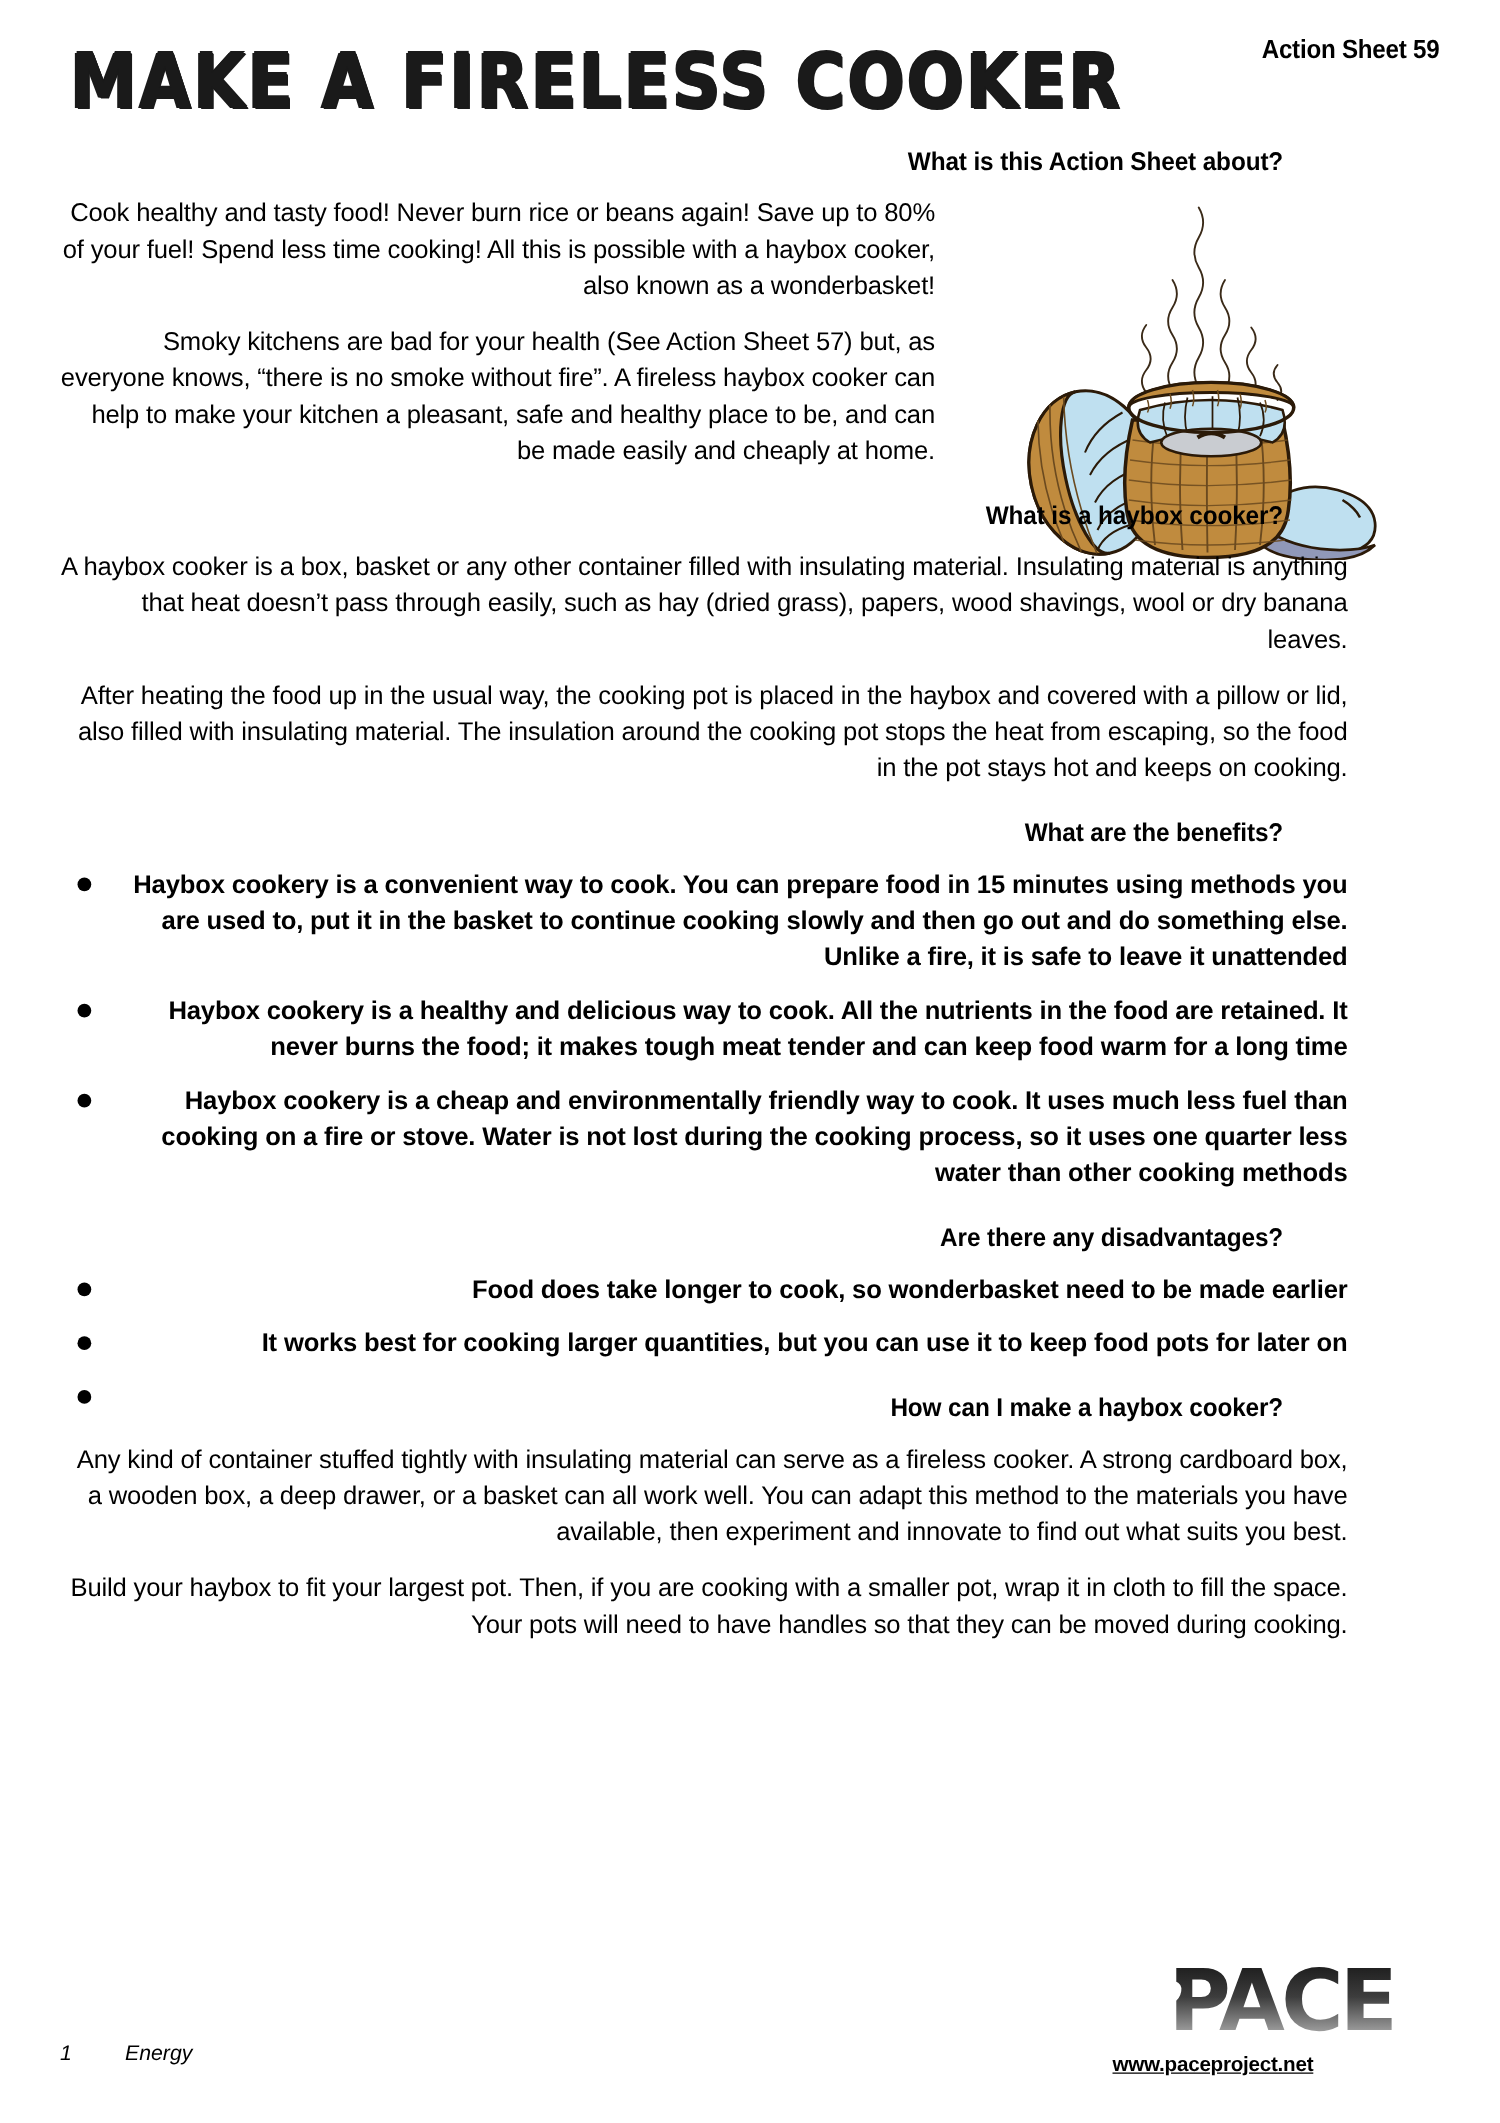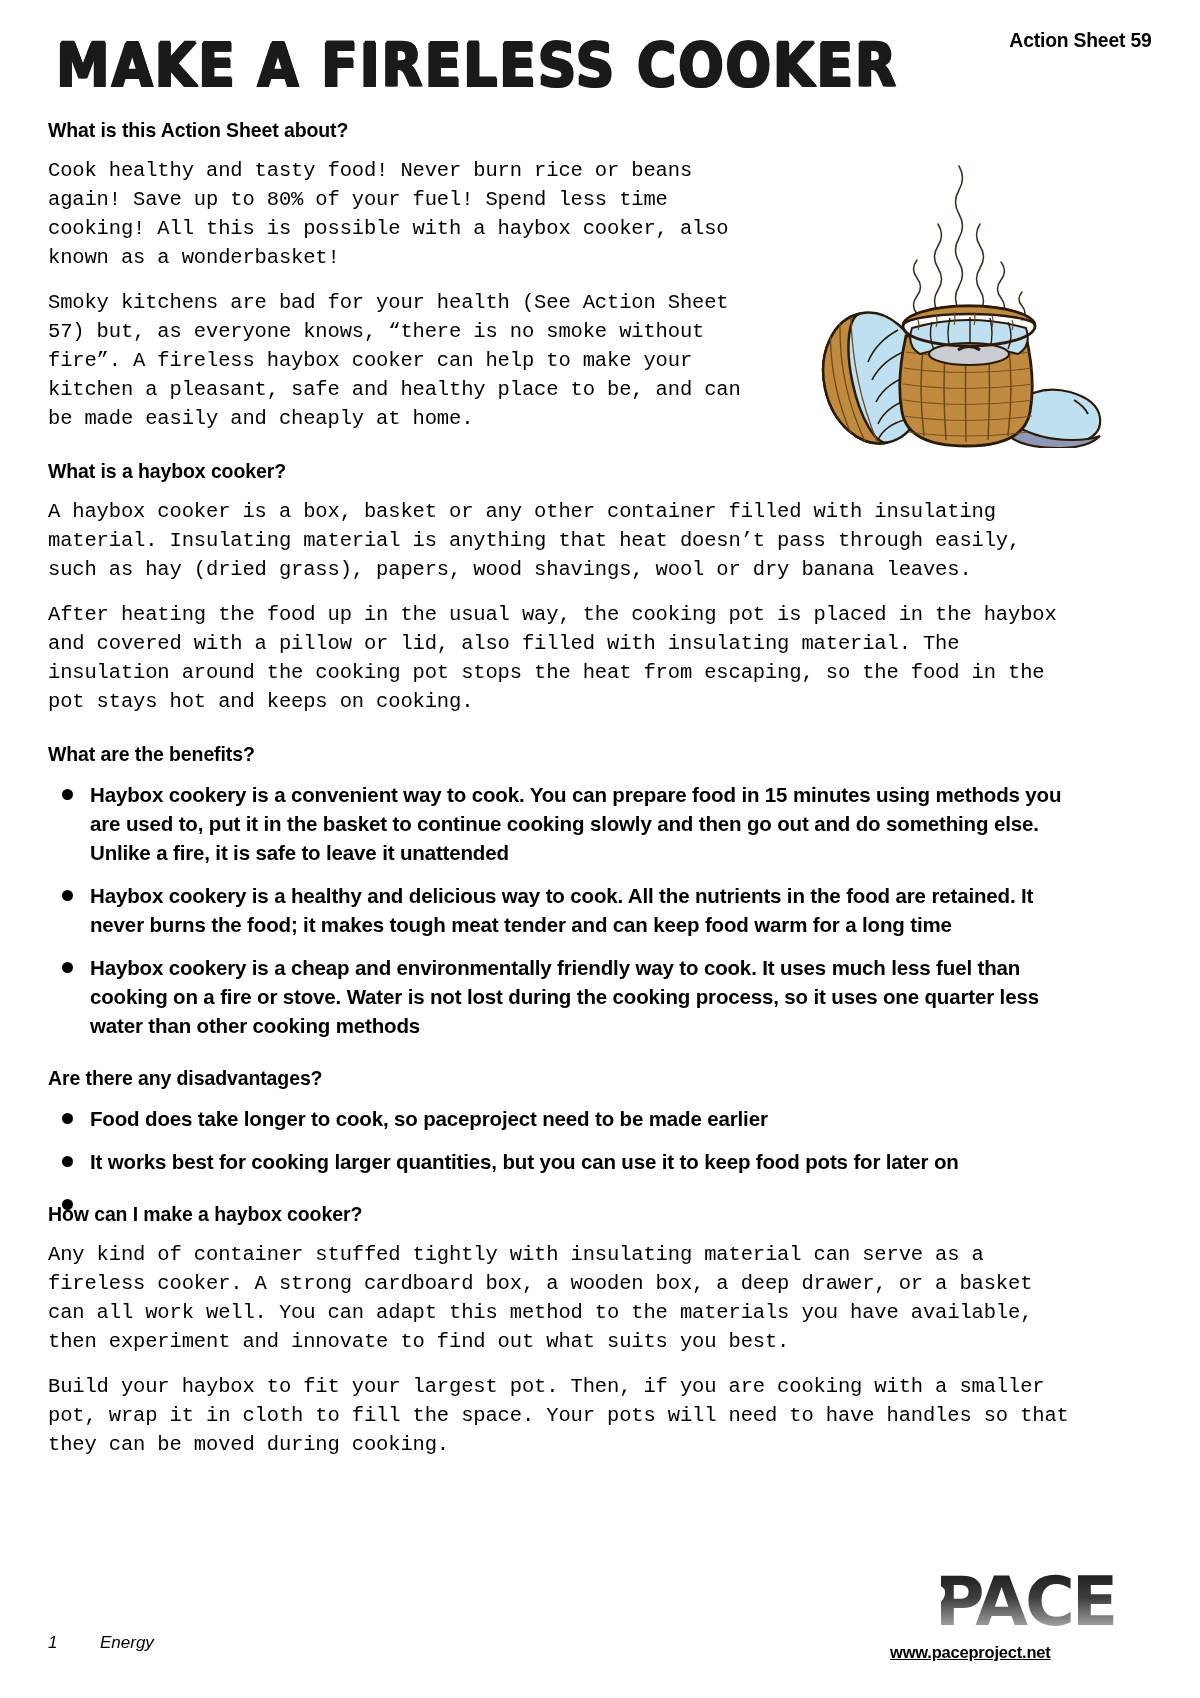--- a/index.html
+++ b/index.html
@@ -54,37 +54,37 @@
        0.5px -1px 0 #1a1a1a,
        1.5px 1px 0 #1a1a1a;
   }
 
   
   .content {
     position: absolute;
     left: 48px;
     top: 118px;
     width: 1030px;
+    text-align: right;
   }
   h2.section-head {
     font-size: 20.5px;
     font-weight: bold;
     margin: 0 0 14px 0;
     letter-spacing: -0.1px;
     transform: scaleX(0.95);
     transform-origin: left center;
   }
   .section + .section { margin-top: 26px; }
 
   p.para {
     font-size: 20.5px;
     line-height: 29px;
     margin: 0 0 16px 0;
     letter-spacing: -0.15px;
-    font-family: Liberation Mono, monospace;
   }
   p.para:last-child { margin-bottom: 0; }
 
   .narrow { width: 700px; }
 
   ul.bullets {
     list-style: none;
     margin: 0;
     padding: 0;
   }
@@ -276,21 +276,21 @@
           <span>Haybox cookery is a cheap and environmentally friendly way to cook. It uses much less fuel than cooking on a fire or stove. Water is not lost during the cooking process, so it uses one quarter less water than other cooking methods</span>
         </li>
       </ul>
     </div>
 
     <div class="section">
       <h2 class="section-head">Are there any disadvantages?</h2>
       <ul class="bullets">
         <li>
           <span class="dot"></span>
-          <span>Food does take longer to cook, so paceproject need to be made earlier</span>
+          <span>Food does take longer to cook, so wonderbasket need to be made earlier</span>
         </li>
         <li>
           <span class="dot"></span>
           <span>It works best for cooking larger quantities, but you can use it to keep food pots for later on</span>
         </li>
         <li>
           <span class="dot"></span>
         </li>
       </ul>
     </div>

